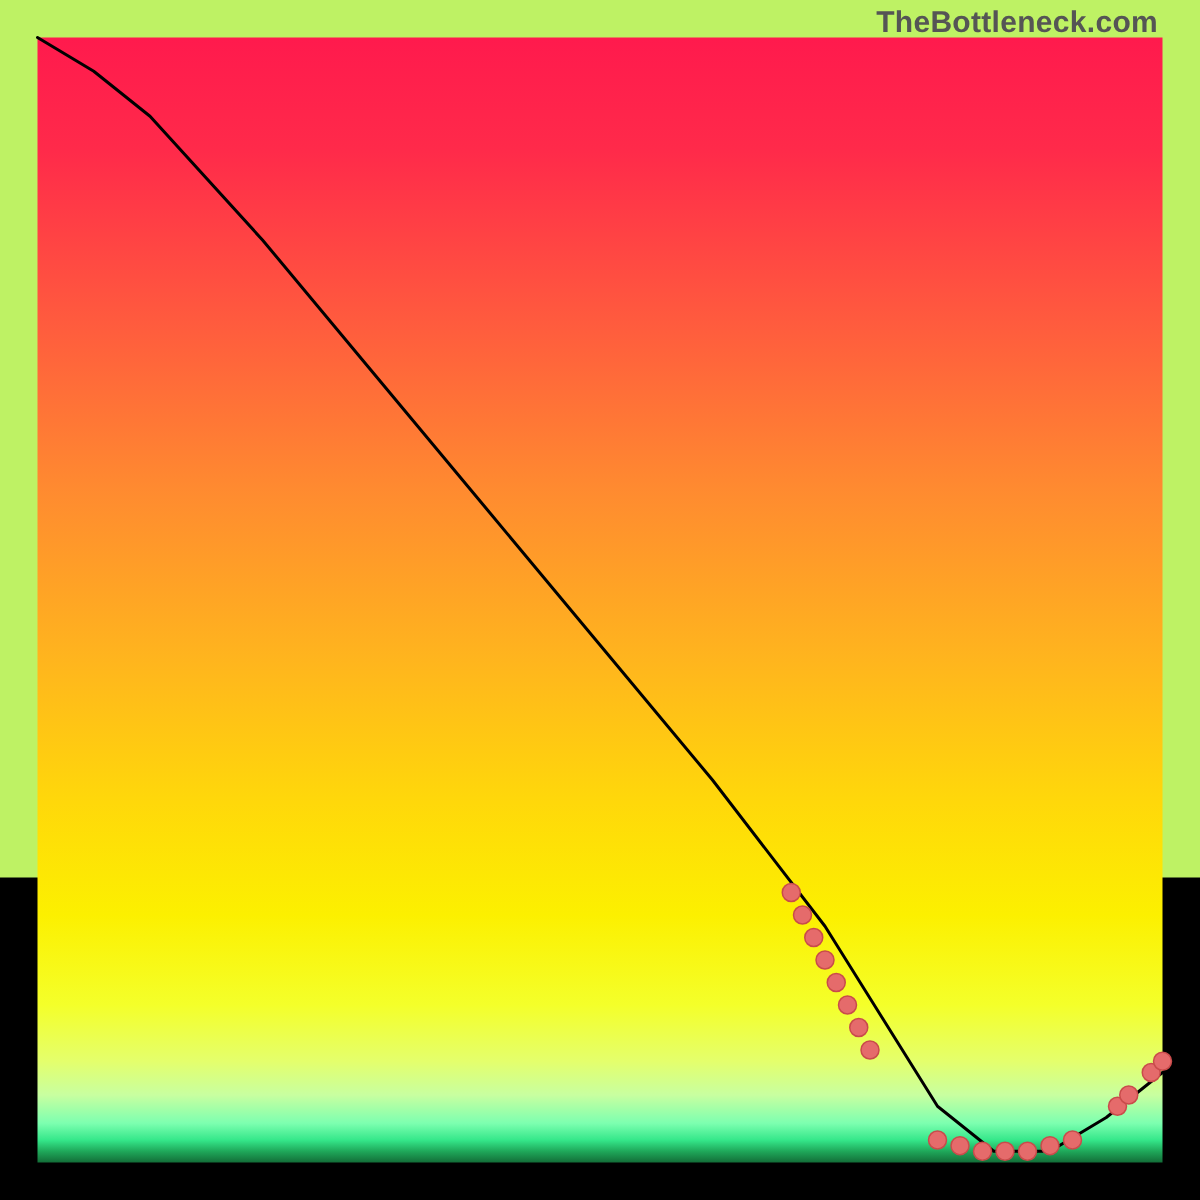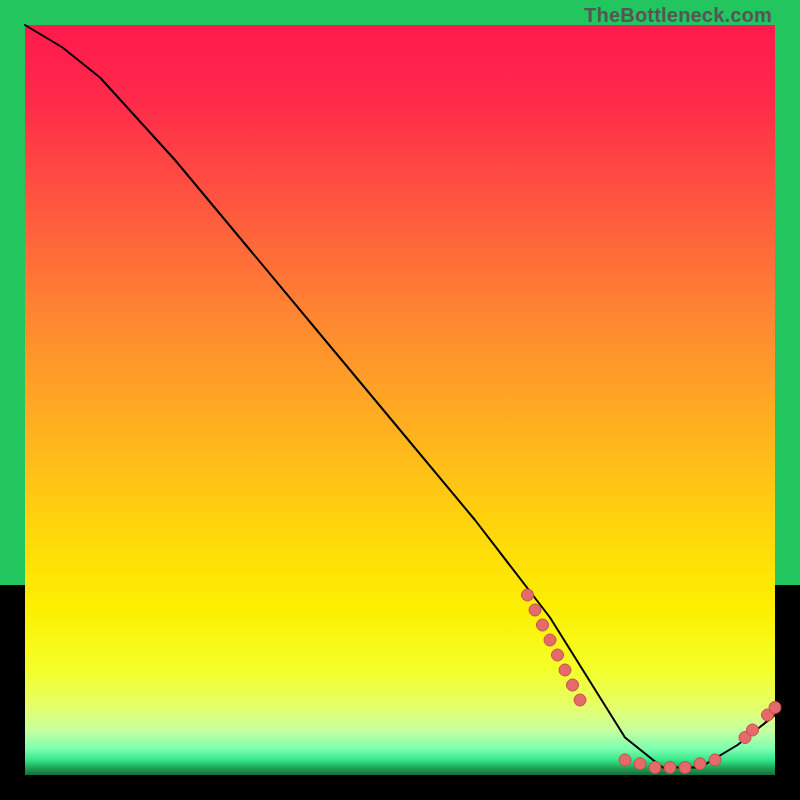--- a/index.html
+++ b/index.html
@@ -8,21 +8,21 @@
     width: 800px;
     height: 800px;
     background: #000;
     overflow: hidden;
     font-family: Arial, Helvetica, sans-serif;
   }
   .frame {
     position: relative;
     width: 800px;
     height: 585px;
-    background: #22c55e;
+    background: #bef264;
   }
   .plot {
     position: absolute;
     left: 25px;
     top: 25px;
     width: 750px;
     height: 750px;
     
     background: linear-gradient(
       to bottom,

